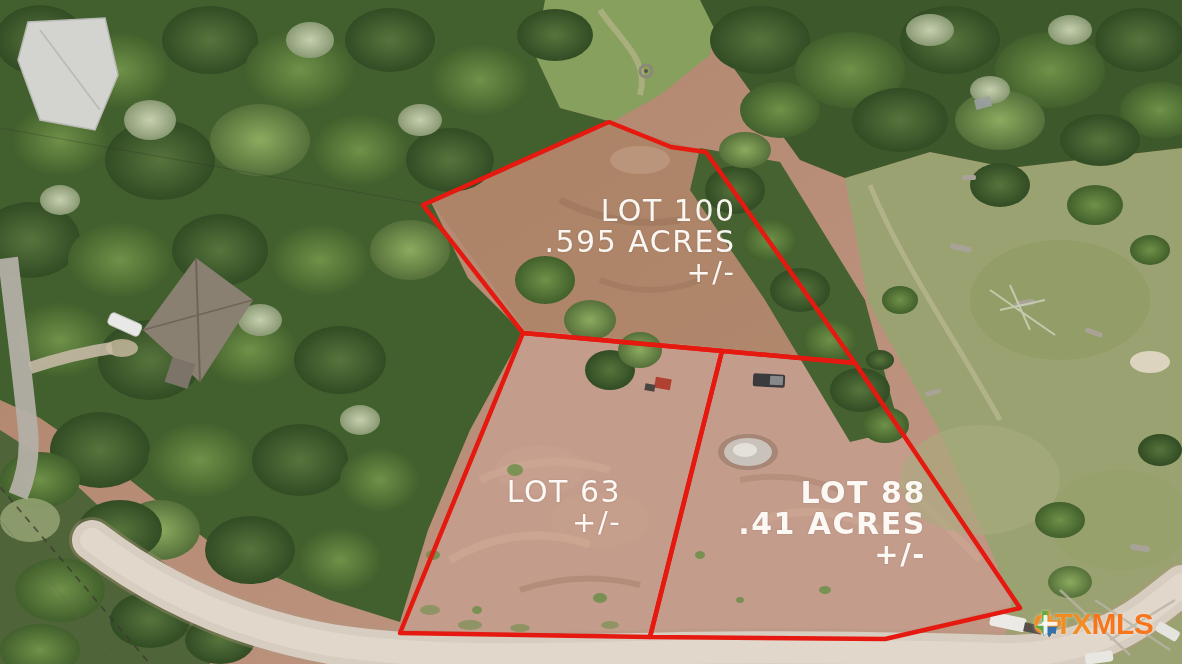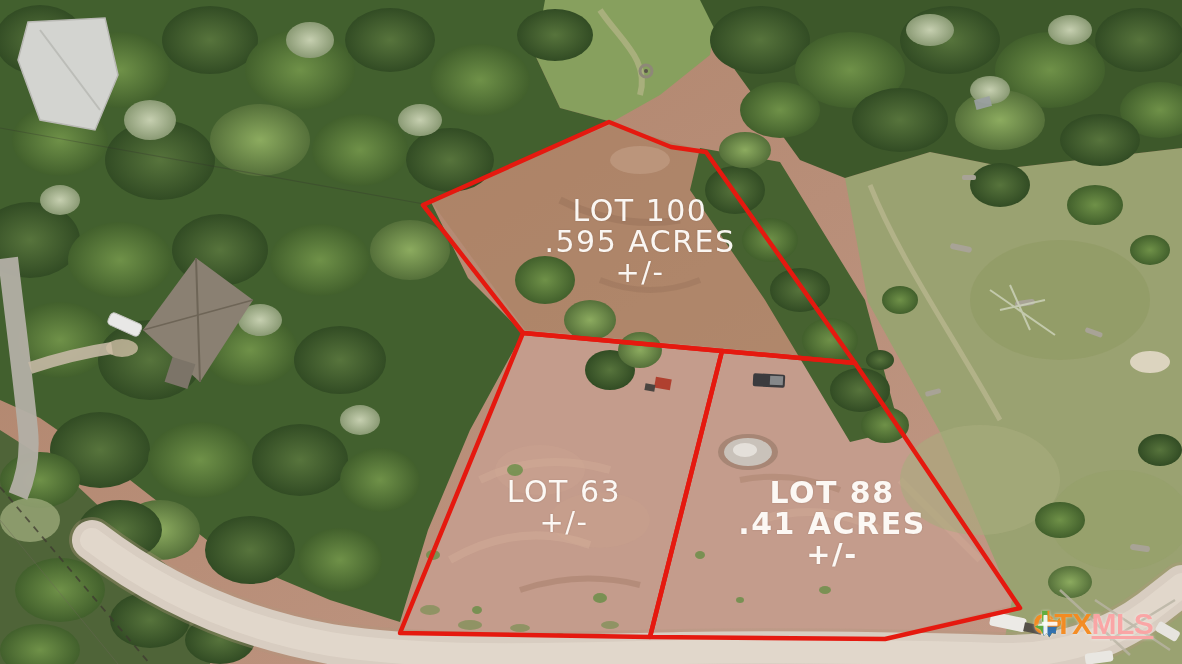--- a/index.html
+++ b/index.html
@@ -2,34 +2,34 @@
 <html><head>
 <meta charset="utf-8">
 <style>
   html,body{margin:0;padding:0;background:#222;}
   .stage{
     position:relative;width:1182px;height:664px;overflow:hidden;
     font-family:"DejaVu Sans",sans-serif;
   }
   .stage svg{position:absolute;left:0;top:0;display:block;}
   .lot-label{
-    position:absolute;transform:translateX(-50%);text-align:center;
+    position:absolute;transform:translateX(-50%);text-align:right;
     color:#fffdfa;opacity:.95;font-size:30px;line-height:31px;
     letter-spacing:1.5px;white-space:nowrap;pointer-events:none;
     text-shadow:0 0 2px rgba(110,80,70,.35);
   }
   .lot-label .tol{font-size:29px;}
   .watermark{
     position:absolute;left:1033px;top:607px;display:flex;align-items:center;
     font-family:"Liberation Sans",sans-serif;font-weight:bold;font-size:30px;
     letter-spacing:-.5px;opacity:.96;
   }
   .watermark .tx-icon{width:29px;height:34px;margin-right:1px;filter:drop-shadow(0 0 1px rgba(255,255,255,.6));}
   .wm-ctx{color:#f68b1f;text-shadow:0 0 3px rgba(255,255,255,.55);}
-  .wm-mls{color:#fca5a5;text-shadow:0 0 3px rgba(255,255,255,.55);text-decoration:underline;}
+  .wm-mls{color:#f97316;text-shadow:0 0 3px rgba(255,255,255,.55);}
 </style>
 </head>
 <body>
 
 <div class="stage">
 
   <svg width="1182" height="664" viewBox="0 0 1182 664">
     <defs>
       <radialGradient id="treeDark">
           <stop offset="0%" stop-color="#57743c"></stop>

